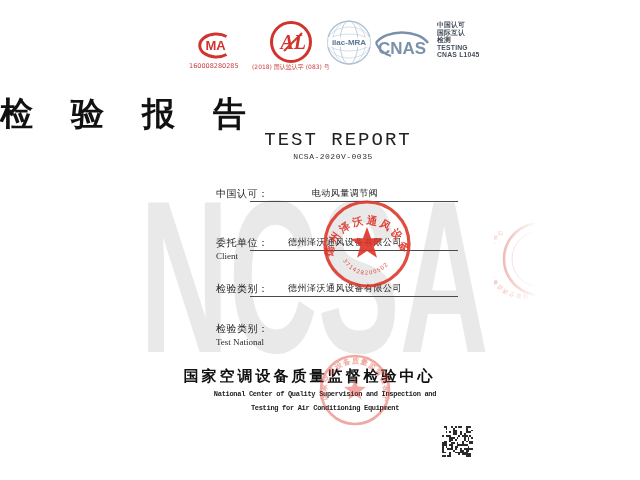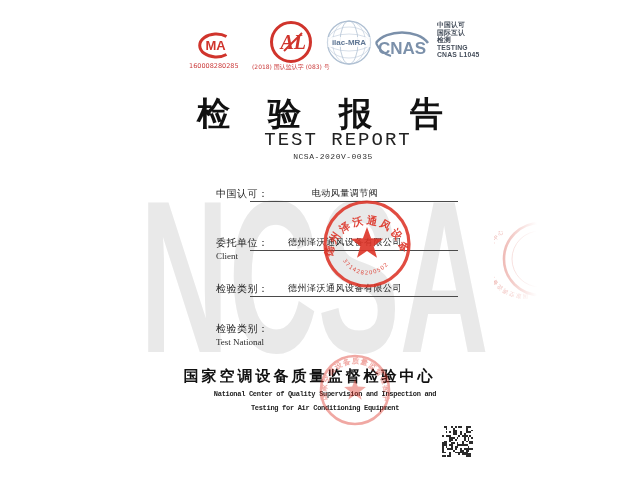--- a/index.html
+++ b/index.html
@@ -15,21 +15,21 @@
     font-size:150px;line-height:1;color:#e9e9e9;transform:scale(0.82,1.45);
     transform-origin:top left;z-index:0;user-select:none;white-space:nowrap;
   }
 
   
   .logo-caption{font-family:"DejaVu Sans", sans-serif;color:#cb3b3b;font-size:6.5px;white-space:nowrap;z-index:1;}
   .accreditation{left:437px;top:21px;z-index:1;font-family:"Liberation Sans", sans-serif;
     font-weight:bold;font-size:6.8px;line-height:7.6px;color:#454e5b;letter-spacing:0.2px;}
 
   
-  .title-zh{left:0;top:92px;width:640px;text-align:center;z-index:1;}
+  .title-zh{left:0;top:92px;width:640px;z-index:1;}
   .title-zh span{display:inline-block;font-size:33px;font-weight:700;letter-spacing:38px;margin-right:-38px;color:#111;}
   .title-en{left:0;top:129px;width:676px;text-align:center;z-index:1;
     font-family:"Liberation Mono", monospace;font-size:19px;letter-spacing:2px;color:#222;}
   .report-no{left:0;top:152px;width:666px;text-align:center;z-index:1;
     font-family:"Liberation Mono", monospace;font-size:8px;letter-spacing:0.5px;color:#333;}
 
   
   .row{position:absolute;left:216px;width:242px;z-index:1;}
   .row .lzh{font-size:10px;color:#1c1c1c;letter-spacing:0.5px;}
   .row .len{font-size:9px;color:#2a2a2a;margin-top:1px;}

